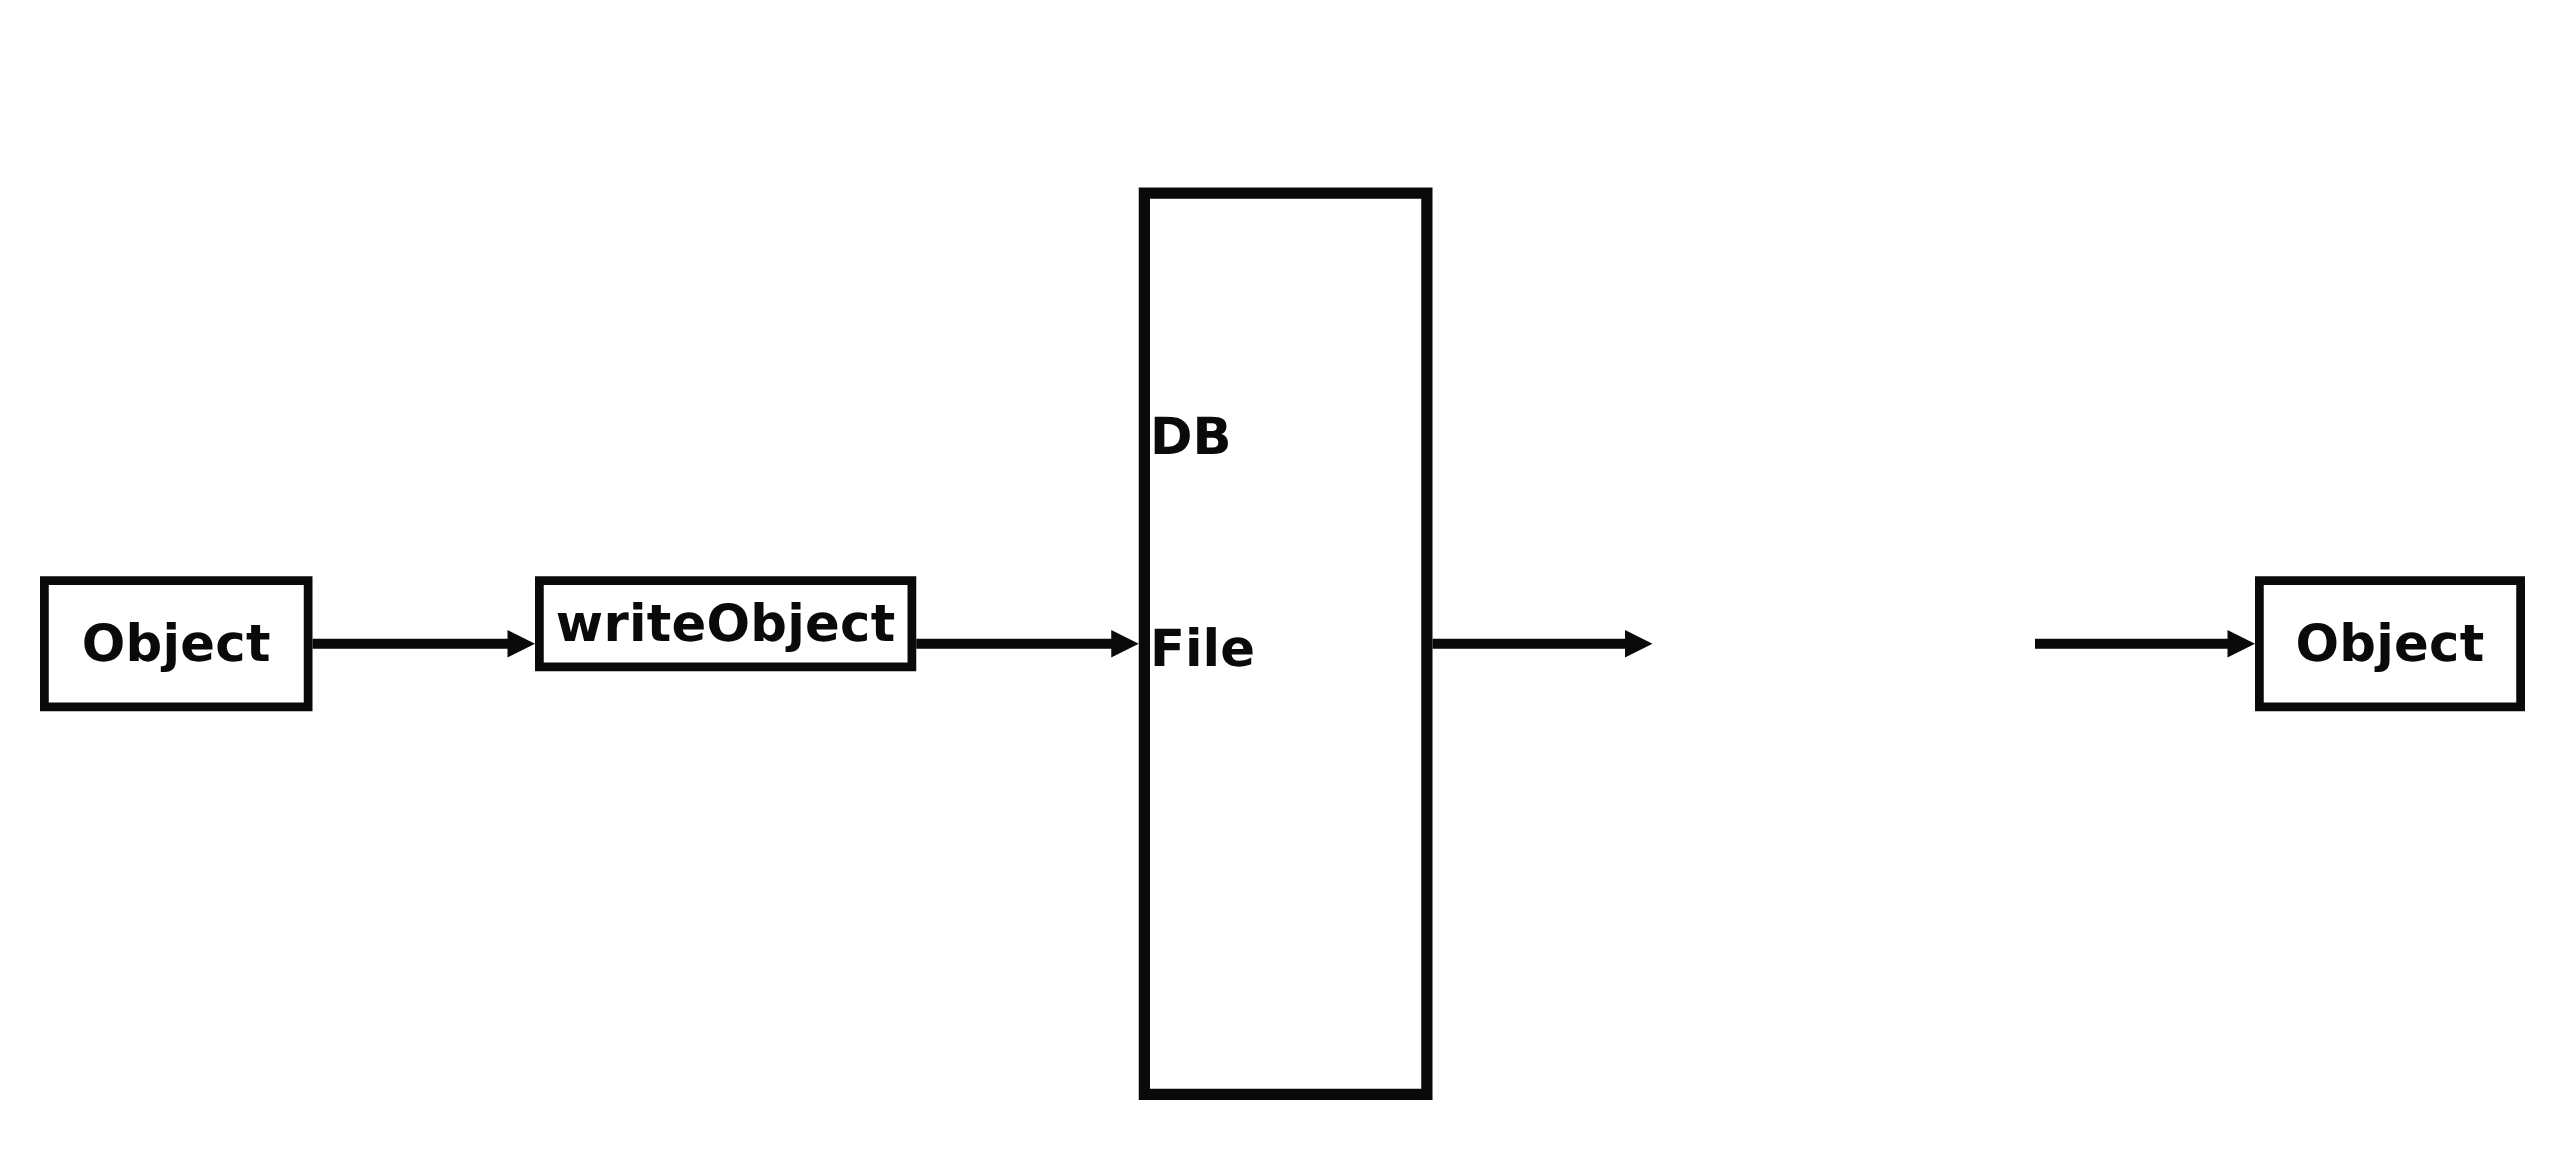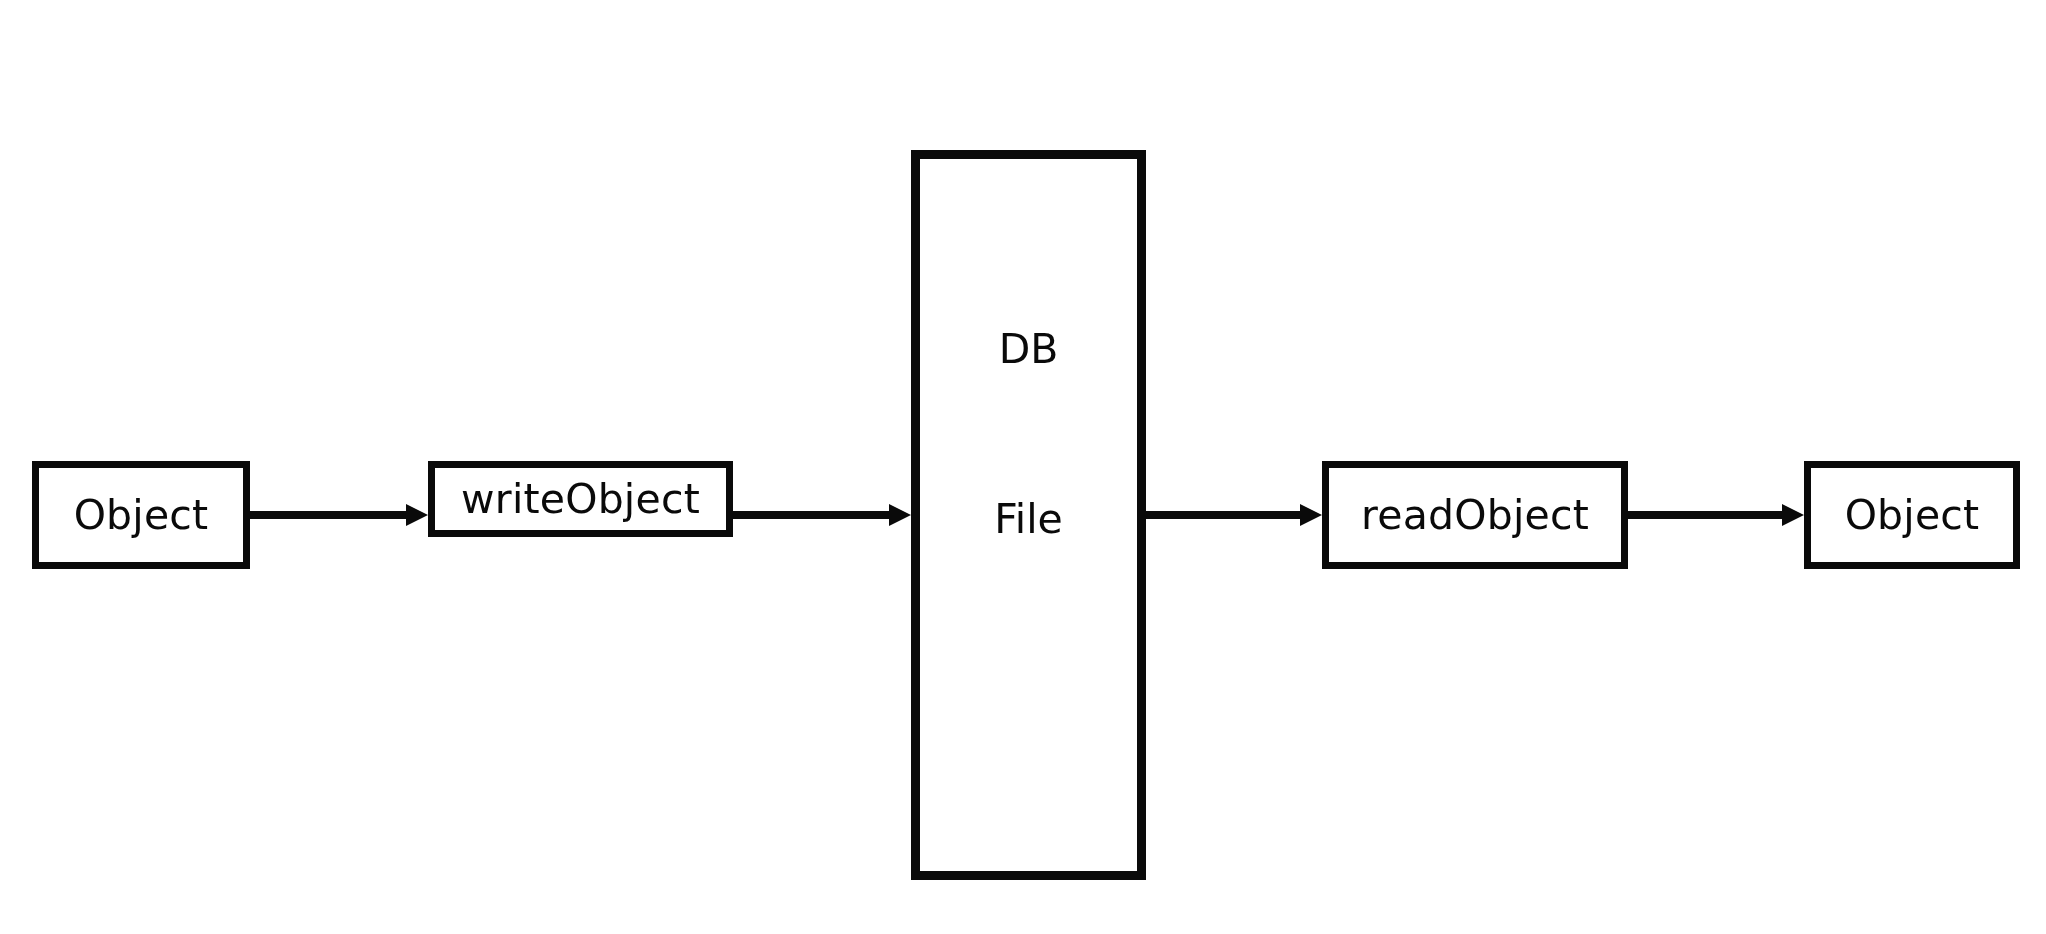--- a/index.html
+++ b/index.html
@@ -20,47 +20,46 @@
   .node {
     position: absolute;
     box-sizing: border-box;
     background: #ffffff;
     border: 7px solid #0a0a0a;
     display: flex;
     align-items: center;
     justify-content: center;
   }
   .node-label {
-    font-weight: 400;
+    font-weight: 700;
     color: #0a0a0a;
     white-space: nowrap;
     letter-spacing: 0.2px;
     text-align: center;
   }
 
   
   .node.small { height: 108px; }
   .node.small .node-label { font-size: 41px; }
 
   
   .node.store {
     border-width: 9px;
     flex-direction: column;
     justify-content: flex-start;
     align-items: center;
   }
   .store-label {
-    font-weight: 400;
+    font-weight: 700;
     color: #0a0a0a;
     font-size: 41px;
     white-space: nowrap;
     position: absolute;
     left: 0;
     right: 0;
-    text-align: center;
   }
 
   
   .arrow {
     position: absolute;
     height: 22px;
     pointer-events: none;
   }
   .arrow .shaft {
     position: absolute;
@@ -90,23 +89,20 @@
 
   <div class="node small" id="node-write-object" style="left: 428px; top: 461px; width: 305px; height: 76px;">
     <span class="node-label">writeObject</span>
   </div>
 
   <div class="node store" id="node-storage" style="left: 911px; top: 150px; width: 235px; height: 730px;">
     <span class="store-label" id="store-label-db" style="top: 166px;">DB</span>
     <span class="store-label" id="store-label-file" style="top: 336px;">File</span>
   </div>
 
-  <div class="node small" id="node-read-object" style="left: 1322px; top: 461px; width: 306px; height: 108px;">
-    <span class="node-label">readObject</span>
-  </div>
 
   <div class="node small" id="node-result-object" style="left: 1804px; top: 461px; width: 216px; height: 108px;">
     <span class="node-label">Object</span>
   </div>
 
   <div class="arrow" id="arrow-0" style="left: 250px; top: 504px; width: 178px;">
     <span class="shaft" style="width: 160px;"></span>
     <span class="head" style="left: 156px;"></span>
   </div>
   <div class="arrow" id="arrow-1" style="left: 733px; top: 504px; width: 178px;">

